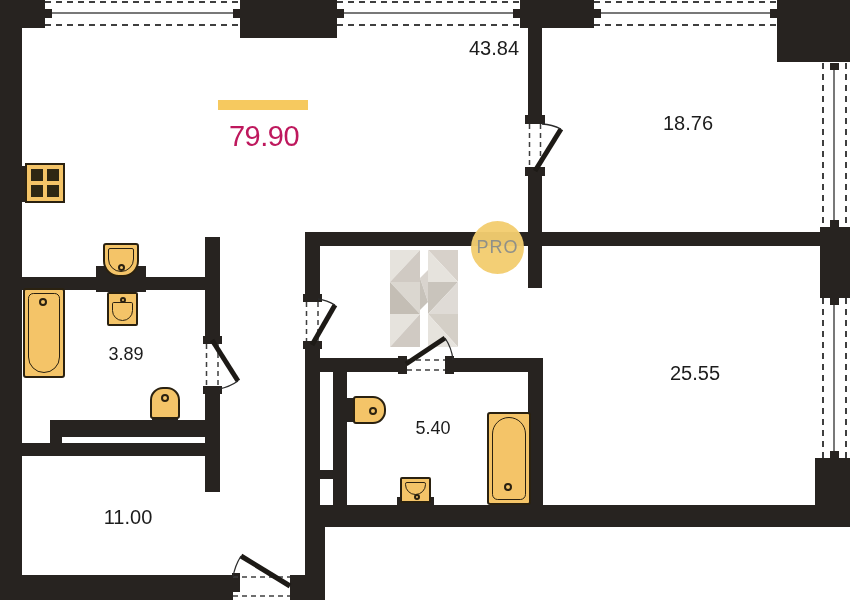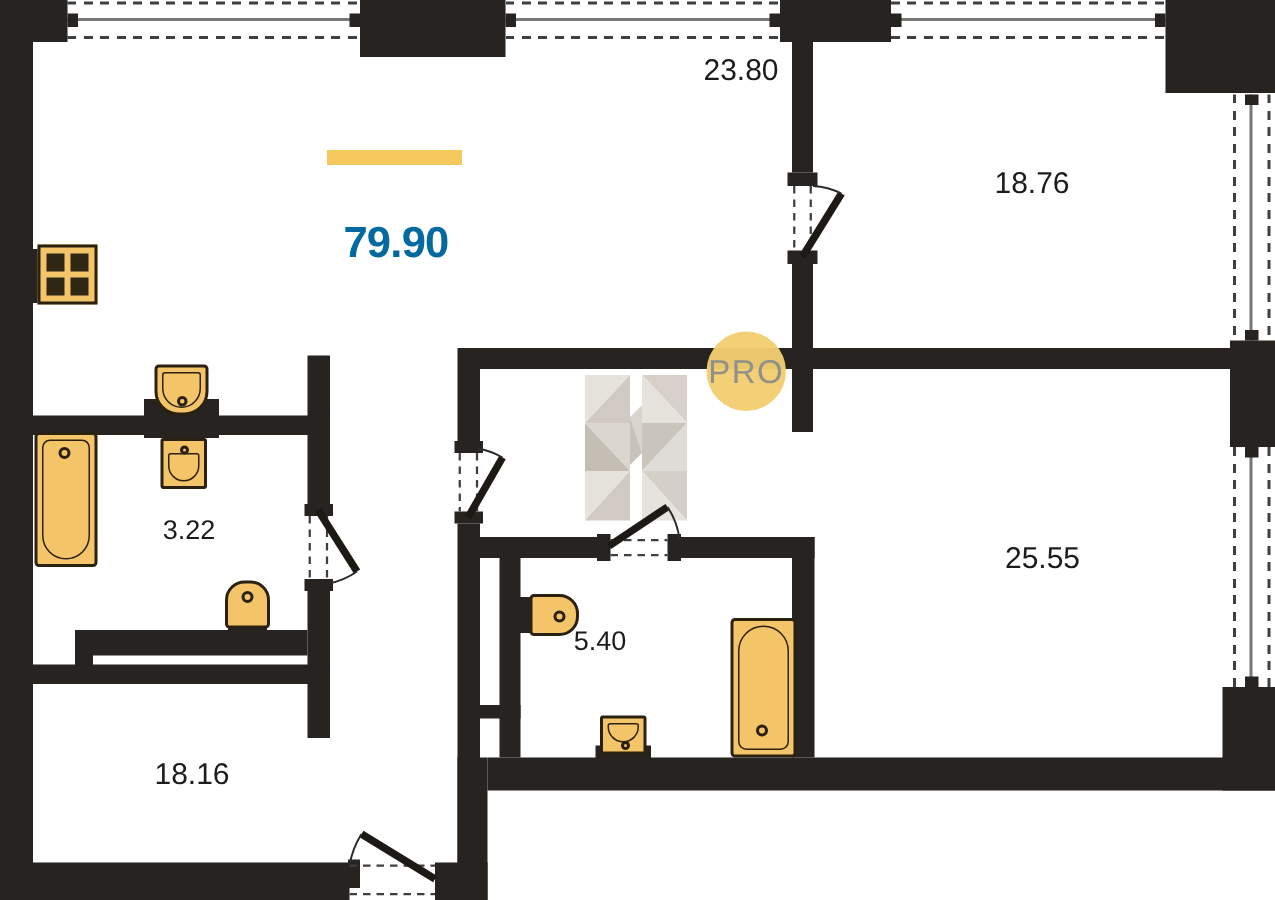--- a/index.html
+++ b/index.html
@@ -18,25 +18,25 @@
   
   .fx{position:absolute;background:#f4c468;border:2px solid #2a2110;box-sizing:border-box;z-index:4;}
   .fx-black{position:absolute;background:#272320;z-index:3;}
   .inner{position:absolute;border:2px solid #2a2110;box-sizing:border-box;}
   .dot{position:absolute;border:2px solid #2a2110;border-radius:50%;box-sizing:border-box;background:#f4c468;}
   .burner{position:absolute;width:12px;height:12px;background:#2e2713;}
   
   .lbl{position:absolute;transform:translate(-50%,-50%);color:#1c1c1c;font-size:20px;z-index:5;white-space:nowrap;}
   .lbl-sm{font-size:18px;}
   .total-bar{position:absolute;left:218px;top:100px;width:90px;height:10px;background:#f6c95f;z-index:5;}
-  .total{position:absolute;left:218px;top:120px;width:92px;text-align:center;color:#0369a1;
-         font-size:29px;font-weight:700;letter-spacing:-0.5px;z-index:5;margin-top:26px;}
+  .total{position:absolute;left:218px;top:120px;width:92px;text-align:center;color:#be185d;
+         font-size:29px;font-weight:400;letter-spacing:-0.5px;z-index:5;}
   .badge{position:absolute;left:471px;top:221px;width:53px;height:53px;border-radius:50%;
          background:rgba(242,205,111,0.96);z-index:6;display:flex;align-items:center;justify-content:center;
-         color:#8f9089;font-size:22px;letter-spacing:1px;font-weight:500;}
+         color:#8f9089;font-size:18px;letter-spacing:1px;font-weight:500;}
   svg.overlay{position:absolute;left:0;top:0;z-index:4;pointer-events:none;}
 </style>
 </head>
 <body>
 
 <div class="plan">
 
   <div class="w" style="left:0;top:0;width:22px;height:600px"></div>
   <div class="w" style="left:0;top:0;width:45px;height:28px"></div>
   <div class="w" style="left:240px;top:0;width:97px;height:38px"></div>
@@ -198,24 +198,24 @@
       <path d="M 542 124 A 49 49 0 0 1 561 129"></path>
       <path d="M 318 299 A 46 46 0 0 1 335 305"></path>
       <path d="M 238 381 A 49 49 0 0 1 219 389"></path>
       <path d="M 445 338 A 47.5 47.5 0 0 1 453 360"></path>
       <path d="M 241 556 A 57 57 0 0 0 233 577"></path>
     </g>
   </svg>
 
   <div class="total-bar"></div>
   <div class="total">79.90</div>
-  <div class="lbl" style="left:494px;top:48px">23.80</div>
+  <div class="lbl" style="left:494px;top:48px">43.84</div>
   <div class="lbl" style="left:688px;top:123px">18.76</div>
   <div class="lbl" style="left:695px;top:373px">25.55</div>
-  <div class="lbl lbl-sm" style="left:126px;top:354px">3.22</div>
-  <div class="lbl lbl-sm" style="left:400px;top:428px">5.40</div>
-  <div class="lbl" style="left:128px;top:517px">18.16</div>
+  <div class="lbl lbl-sm" style="left:126px;top:354px">3.89</div>
+  <div class="lbl lbl-sm" style="left:433px;top:428px">5.40</div>
+  <div class="lbl" style="left:128px;top:517px">11.00</div>
 
   <div class="badge">
     <span>PRO</span>
   </div>
 
 </div>
 
 </body></html>

